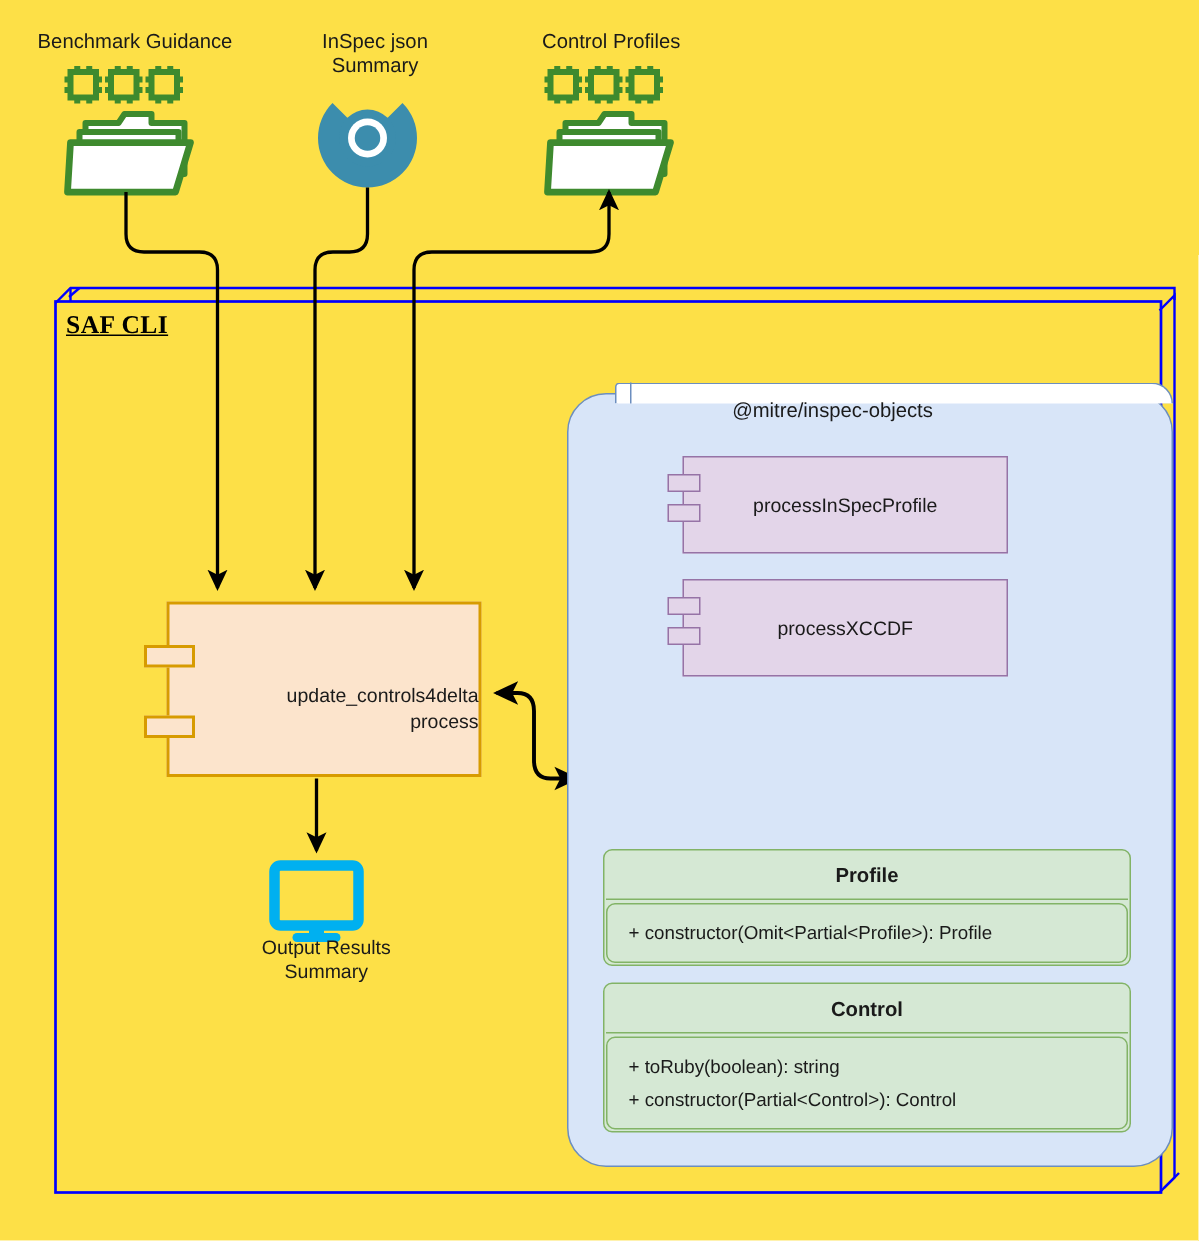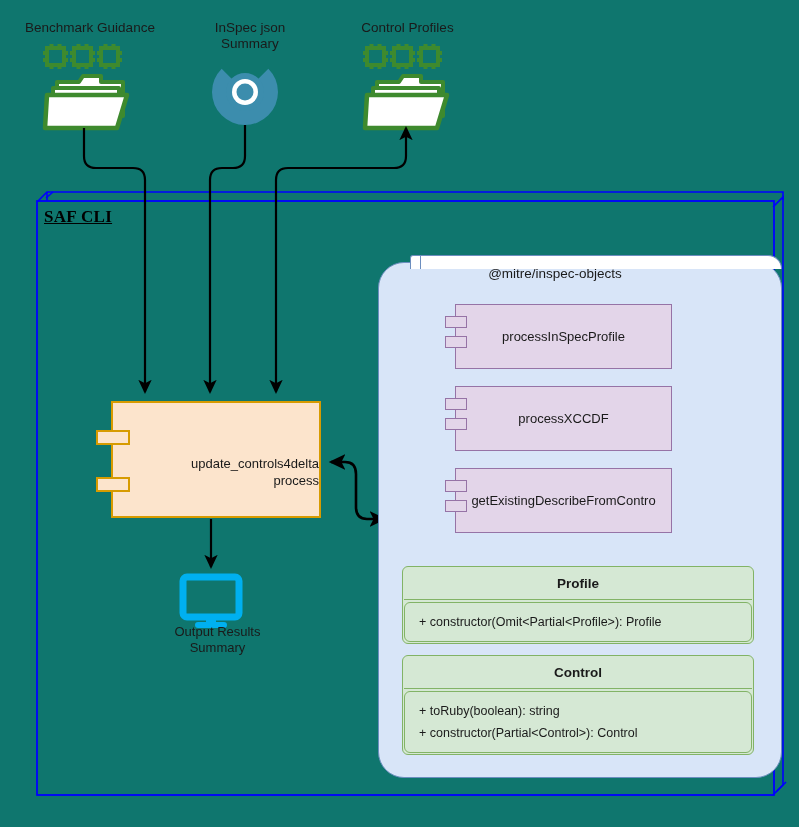--- a/index.html
+++ b/index.html
@@ -8,21 +8,21 @@
     background: #ffffff;
   }
   body {
     font-family: "Liberation Sans", sans-serif;
     -webkit-font-smoothing: antialiased;
   }
   #canvas {
     position: relative;
     width: 799px;
     height: 827px;
-    background: #0f766e;
+    background: #fde047;
     overflow: hidden;
   }
 
   
   .src-label {
     position: absolute;
     text-align: center;
     font-family: "Liberation Sans", sans-serif;
     font-size: 13.5px;
     color: #1a1a1a;
@@ -332,25 +332,20 @@
     <div class="comp-port" style="top:31px;"></div>
     <div class="comp-label">processInSpecProfile</div>
   </div>
 
   <div class="comp" style="top:386px;">
     <div class="comp-port" style="top:11px;"></div>
     <div class="comp-port" style="top:31px;"></div>
     <div class="comp-label">processXCCDF</div>
   </div>
 
-  <div class="comp" style="top:468px;">
-    <div class="comp-port" style="top:11px;"></div>
-    <div class="comp-port" style="top:31px;"></div>
-    <div class="comp-label">getExistingDescribeFromContro</div>
-  </div>
 
   <div class="cls" style="top:566px;">
     <div class="cls-name">Profile</div>
     <div class="cls-sep"></div>
     <div class="cls-members">
       <div class="cls-member">+ constructor(Omit&lt;Partial&lt;Profile&gt;): Profile</div>
     </div>
   </div>
 
   <div class="cls" style="top:655px;">

